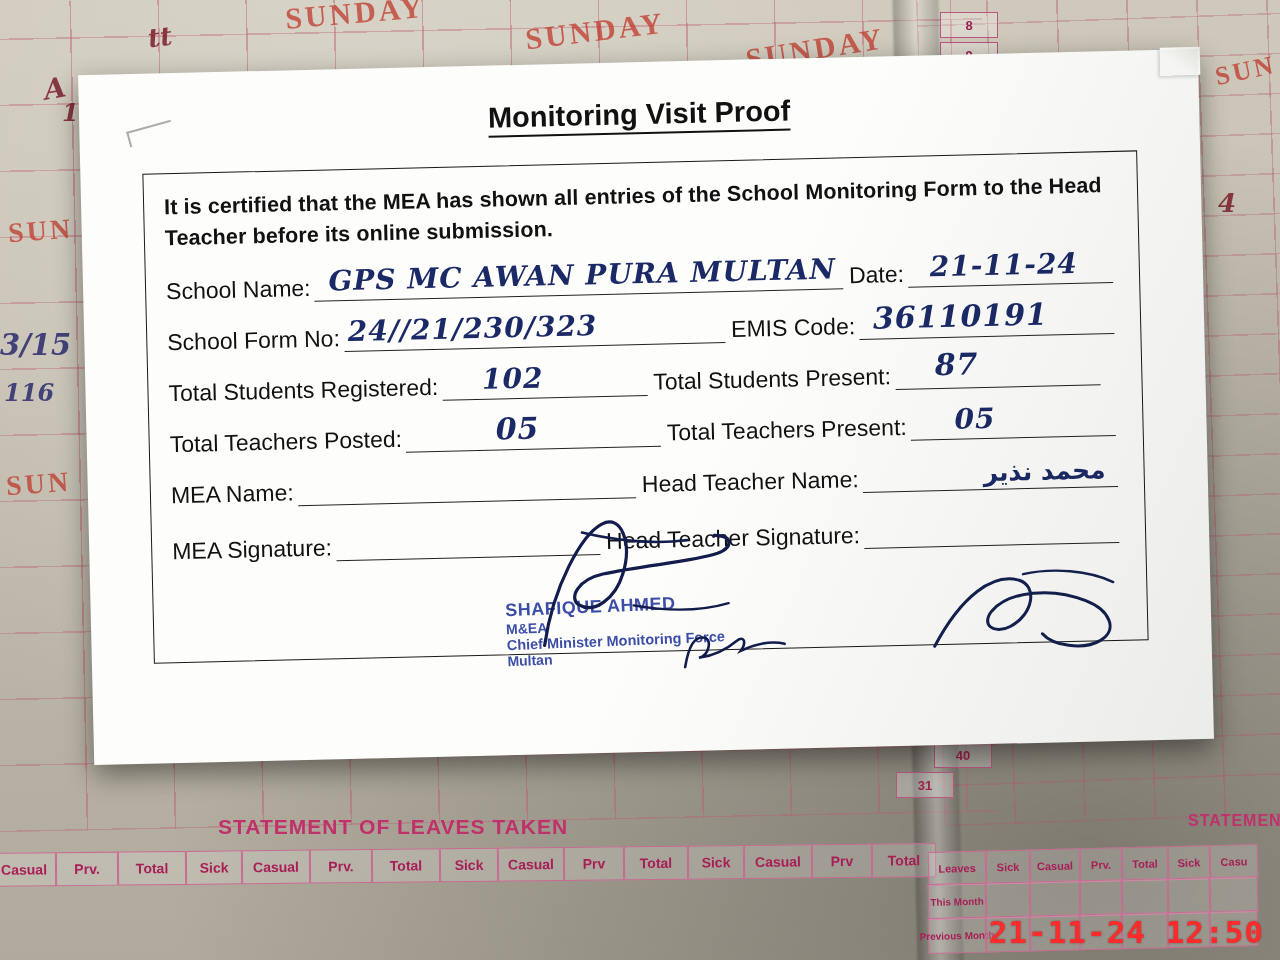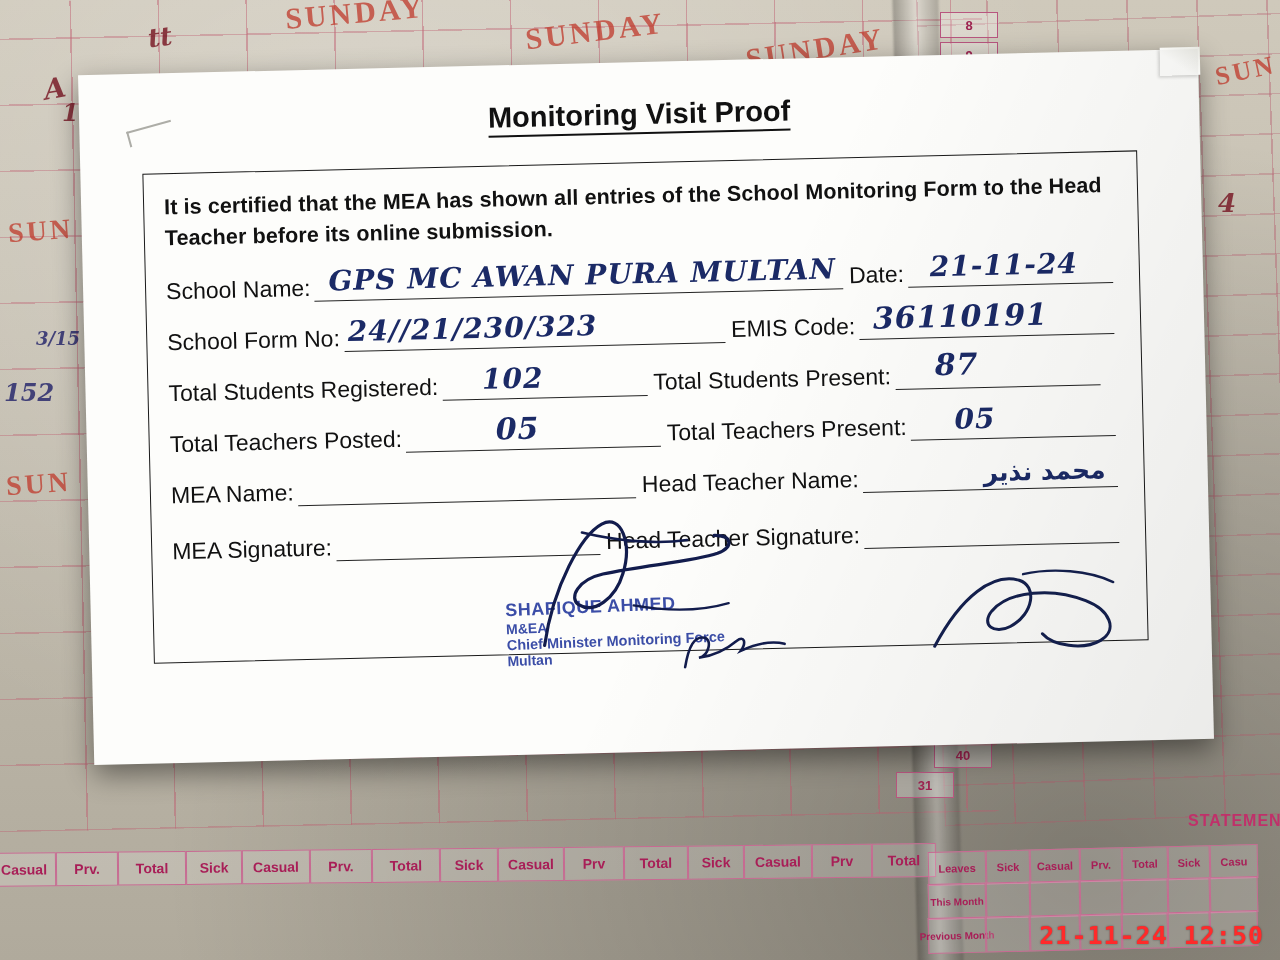--- a/index.html
+++ b/index.html
@@ -267,21 +267,21 @@
     pointer-events: none;
   }
 
   
   .timestamp {
     position: absolute;
     right: 16px;
     bottom: 10px;
     color: #ff2a2a;
     font-family: "DejaVu Sans Mono", monospace;
-    font-size: 25px;
+    font-size: 31px;
     font-weight: bold;
     letter-spacing: 1px;
     text-shadow: 0 0 2px rgba(0,0,0,0.4);
   }
 </style>
 </head>
 <body>
 
 <div id="page">
 
@@ -293,31 +293,32 @@
   <div class="sunday" style="left:285px; top:-4px; font-size:30px; transform:rotate(-5deg);">SUNDAY</div>
   <div class="sunday" style="left:525px; top:14px; font-size:30px; transform:rotate(-7deg);">SUNDAY</div>
   <div class="sunday" style="left:745px; top:32px; font-size:30px; transform:rotate(-9deg);">SUNDAY</div>
   <div class="sunday" style="left:1215px; top:56px; font-size:26px; transform:rotate(-12deg);">SUN</div>
   <div class="sunday" style="left:8px; top:215px; font-size:28px; transform:rotate(-4deg);">SUN</div>
   <div class="sunday" style="left:6px; top:468px; font-size:28px; transform:rotate(-4deg);">SUN</div>
 
   <div class="scribble" style="left:148px; top:22px; font-size:26px; transform:rotate(-8deg);">tt</div>
   <div class="scribble" style="left:44px; top:72px; font-size:28px; transform:rotate(-10deg);">A</div>
   <div class="scribble" style="left:62px; top:98px; font-size:24px;">1</div>
-  <div class="scribble" style="left:0px; top:328px; font-size:18px; color:#2b2b6e;padding-left:36px;">3/15</div>
-  <div class="scribble" style="left:4px; top:378px; font-size:24px; color:#2b2b6e;">152</div>
+  <div class="scribble" style="left:0px; top:328px; font-size:29px; color:#2b2b6e;">3/15</div>
+  <div class="scribble" style="left:4px; top:378px; font-size:24px; color:#2b2b6e;">116</div>
   <div class="scribble" style="left:1218px; top:188px; font-size:26px;">4</div>
 
   <div class="numbox" style="left:940px; top:12px;">8</div>
   <div class="numbox" style="left:940px; top:42px;">9</div>
 
   <div class="numbox" style="left:932px; top:712px;">29</div>
   <div class="numbox" style="left:934px; top:742px;">40</div>
   <div class="numbox" style="left:896px; top:772px;">31</div>
 
+  <div class="leaves-title" style="left:218px; top:815px; font-size:21px;">STATEMENT OF LEAVES TAKEN</div>
   <div class="leaves-title" style="left:1188px; top:812px; font-size:16px;">STATEMEN</div>
 
   <div class="cellrow" style="left:-8px; top:848px;">
     <div class="cell" style="width:62px">Casual</div>
     <div class="cell" style="width:60px">Prv.</div>
     <div class="cell" style="width:66px">Total</div>
     <div class="cell" style="width:54px">Sick</div>
     <div class="cell" style="width:66px">Casual</div>
     <div class="cell" style="width:60px">Prv.</div>
     <div class="cell" style="width:66px">Total</div>

